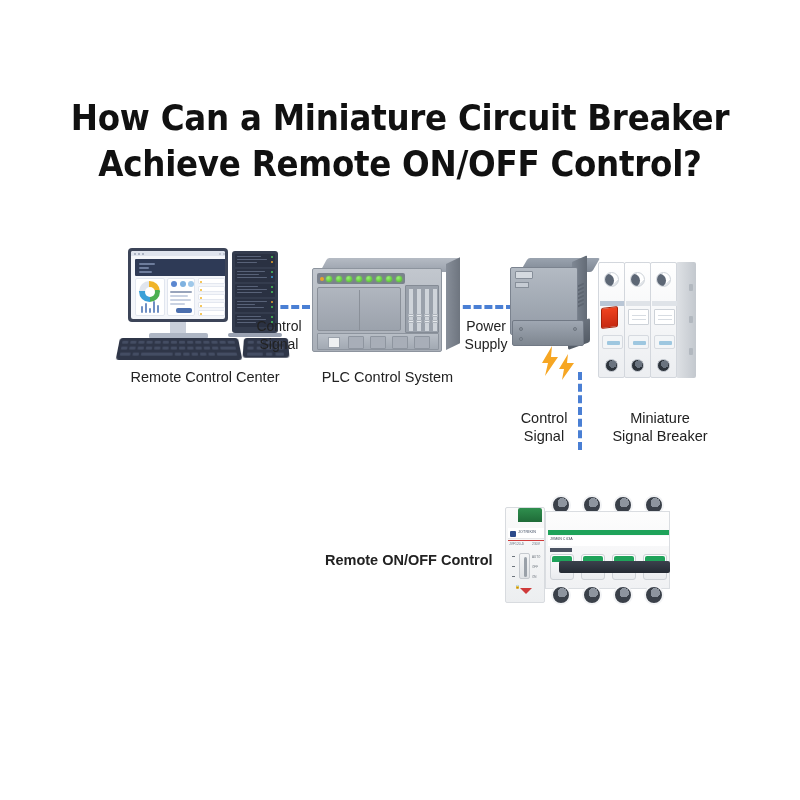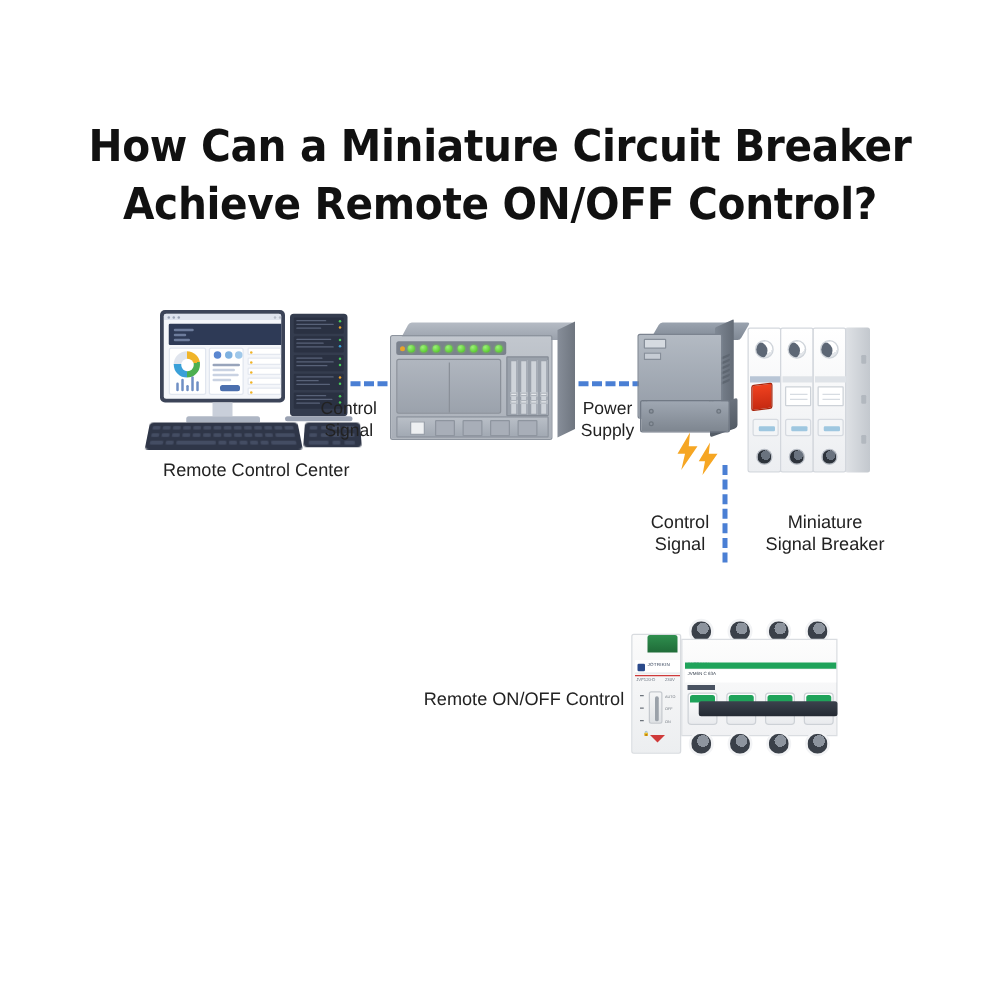--- a/index.html
+++ b/index.html
@@ -534,20 +534,21 @@
       <div class="plc-bottom">
         <div class="plc-white"></div>
         <span class="plc-foot" style="left:30px;"></span>
         <span class="plc-foot" style="left:52px;"></span>
         <span class="plc-foot" style="left:74px;"></span>
         <span class="plc-foot" style="left:96px;"></span>
       </div>
     </div>
   </div>
 
+  <div class="lbl" style="left:300px; top:368px; width:175px;">PLC Control System</div>
 
   <div class="lbl" style="left:455px; top:318px; width:62px; font-size:14px;">Power
 Supply</div>
 
   <div id="mcb-group">
     <div class="ro-top"></div>
     <div class="ro-side">
       <span class="ro-vent" style="top:26px;"></span>
       <span class="ro-vent" style="top:30px;"></span>
       <span class="ro-vent" style="top:34px;"></span>
@@ -682,15 +683,15 @@
 
       <div class="pr-tiebar"></div>
 
       <div class="pr-termbot" style="left:6px;"></div>
       <div class="pr-termbot" style="left:37px;"></div>
       <div class="pr-termbot" style="left:68px;"></div>
       <div class="pr-termbot" style="left:99px;"></div>
     </div>
   </div>
 
-  <div class="lbl" style="left:339px; top:551px; width:180px; text-align:left;">Remote ON/OFF Control</div>
+  <div class="lbl" style="left:325px; top:551px; width:180px; text-align:left;font-weight:bold;">Remote ON/OFF Control</div>
 
 </div>
 
 </body></html>

